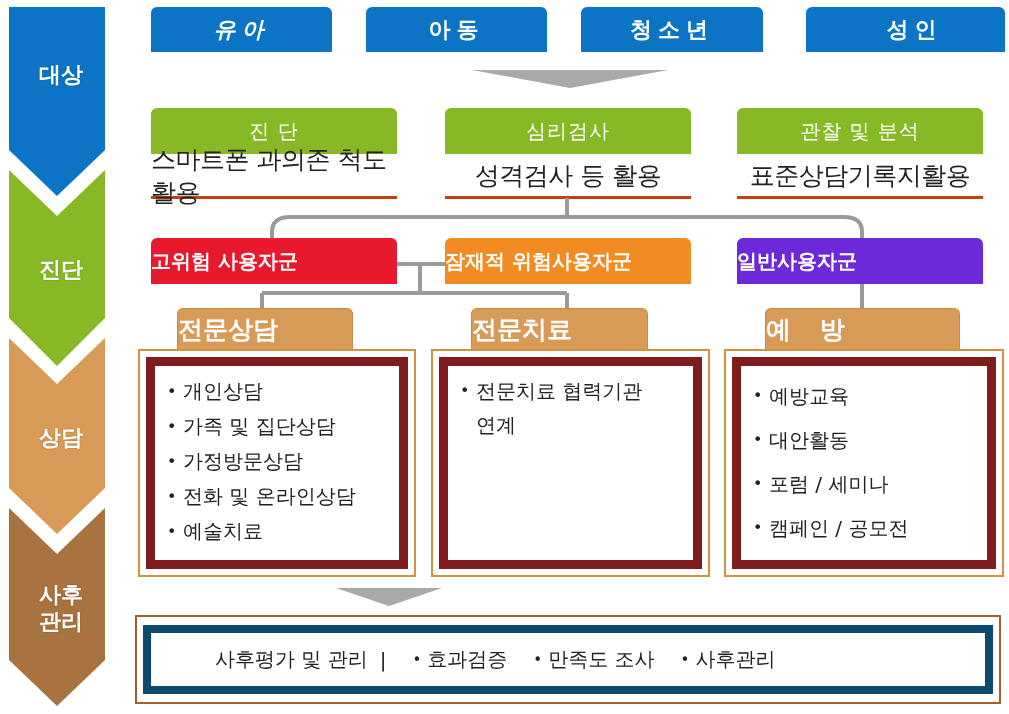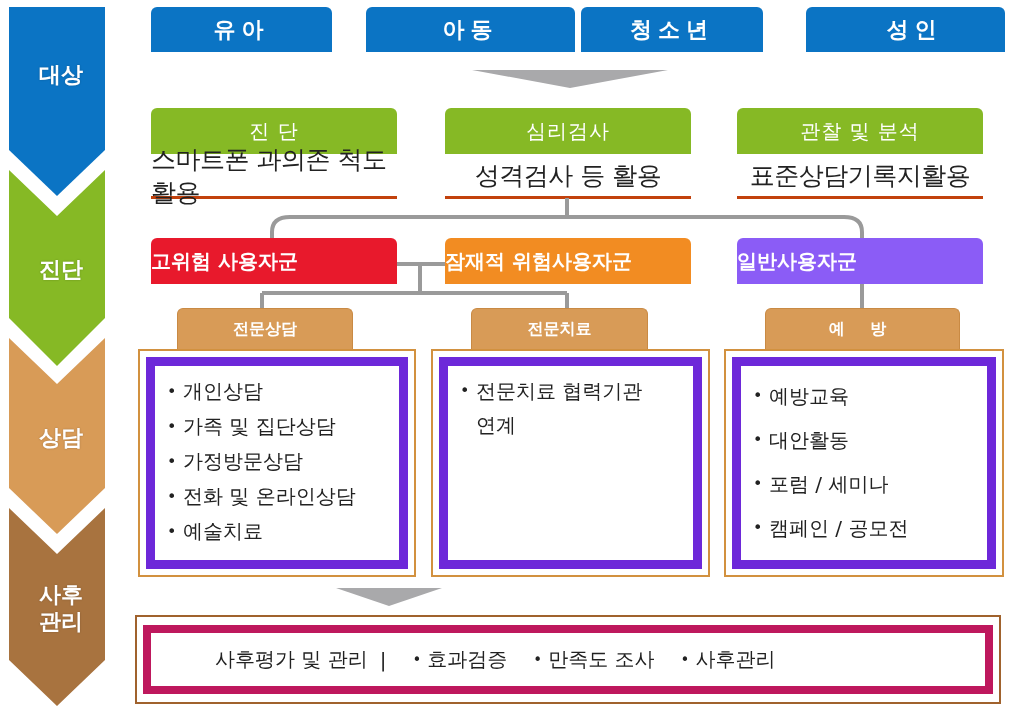--- a/index.html
+++ b/index.html
@@ -27,26 +27,26 @@
                 border-bottom: 3px solid #c2410c; letter-spacing: -0.5px; }
 
   
   .group { position: absolute; top: 238px; height: 46px; color: #fff; font-weight: bold;
            font-size: 20px; display: flex; align-items: center; 
            border-radius: 6px 6px 0 0; }
 
   
   .svc-tab { position: absolute; top: 308px; height: 41px; background: #d89b57;
              border: 1px solid #c98a44; border-bottom: none;
-             border-radius: 6px 6px 0 0; color: #fff; font-weight: bold; font-size: 16px;
-             display: flex; align-items: center; justify-content: center; }
+             border-radius: 6px 6px 0 0; color: #fff; font-weight: bold; font-size: 25px;
+             display: flex; align-items: center; }
   .svc-box { position: absolute; top: 349px; height: 224px; border: 2px solid #d2913f;
              background: #fff; }
   .svc-inner { position: absolute; left: 6px; top: 6px; right: 6px; bottom: 6px;
-               border: 9px solid #6d28d9; background: #fff; padding: 12px 10px 0 10px;
+               border: 9px solid #7f1d1d; background: #fff; padding: 12px 10px 0 10px;
                box-sizing: border-box; }
   .svc-inner ul { list-style: none; margin: 0; padding: 0; }
   .svc-inner li { font-size: 20px; color: #222; position: relative; padding-left: 18px; }
   .svc-inner li::before { content: "•"; position: absolute; left: 2px; top: 0; font-size: 16px; }
 </style>
 </head>
 <body>
 
 <svg class="abs" style="left:0;top:0;" width="120" height="714">
   <polygon points="9,7 105,7 105,150 57,196 9,150" fill="#0b74c4"></polygon>
@@ -59,24 +59,24 @@
   </div>
 <div class="stage" style="top:235px;height:70px;">
     <span>진단</span>
   </div>
 <div class="stage" style="top:403px;height:70px;">
     <span>상담</span>
   </div>
 <div class="stage" style="top:568px;height:80px;white-space:pre-line;"><span id="stage3">사후
 관리</span></div>
 
-<div class="target-tab" style="left:151px;width:181px;">
+<div class="target-tab" style="left:151px;width:181px;font-style:italic;">
     <span>유아</span>
   </div>
-<div class="target-tab" style="left:366px;width:209px;">
+<div class="target-tab" style="left:366px;width:181px;">
     <span>아동</span>
   </div>
 <div class="target-tab" style="left:581px;width:182px;text-align:right;">
     <span>청소년</span>
   </div>
 <div class="target-tab" style="left:806px;width:181px;padding-left:18px;">
     <span>성인</span>
   </div>
 
 <svg class="abs" style="left:470px;top:68px;" width="200" height="22">
@@ -118,21 +118,21 @@
     <line x1="862" y1="284" x2="862" y2="308"></line>
   </g>
 </svg>
 
 <div class="group" style="left:151px;width:246px;background:#e8192c;">
     <span>고위험 사용자군</span>
   </div>
 <div class="group" style="left:445px;width:246px;background:#f28c22;">
     <span>잠재적 위험사용자군</span>
   </div>
-<div class="group" style="left:737px;width:246px;background:#8b5cf6;">
+<div class="group" style="left:737px;width:246px;background:#6d28d9;">
     <span>일반사용자군</span>
   </div>
 
 <div class="svc-tab" style="left:177px;width:174px;">
     <span>전문상담</span>
   </div>
 <div class="svc-tab" style="left:471px;width:175px;">
     <span>전문치료</span>
   </div>
 <div class="svc-tab" style="left:765px;width:193px;letter-spacing:10px;">
@@ -166,21 +166,21 @@
       <li>캠페인 / 공모전</li>
     </ul>
   </div>
 </div>
 
 <svg class="abs" style="left:334px;top:586px;" width="110" height="22">
   <polygon points="2,2 108,2 55,20" fill="#a9a9ab"></polygon>
 </svg>
 
 <div class="abs" style="left:135px;top:615px;width:866px;height:89px;border:2px solid #a0622d;background:#fff;">
-  <div class="abs" style="left:6px;top:8px;right:6px;bottom:8px;border:8px solid #be185d;background:#fff;display:flex;align-items:center;padding-left:64px;font-size:20px;color:#222;">
+  <div class="abs" style="left:6px;top:8px;right:6px;bottom:8px;border:8px solid #0c4a6e;background:#fff;display:flex;align-items:center;padding-left:64px;font-size:20px;color:#222;">
     <span>사후평가 및 관리</span>
     <span style="margin:0 26px 0 12px;">|</span>
     <span style="margin-right:6px;font-size:15px;">•</span>
     <span style="margin-right:26px;">효과검증</span>
     <span style="margin-right:6px;font-size:15px;">•</span>
     <span style="margin-right:26px;">만족도 조사</span>
     <span style="margin-right:6px;font-size:15px;">•</span>
     <span>사후관리</span>
   </div>
 </div>

